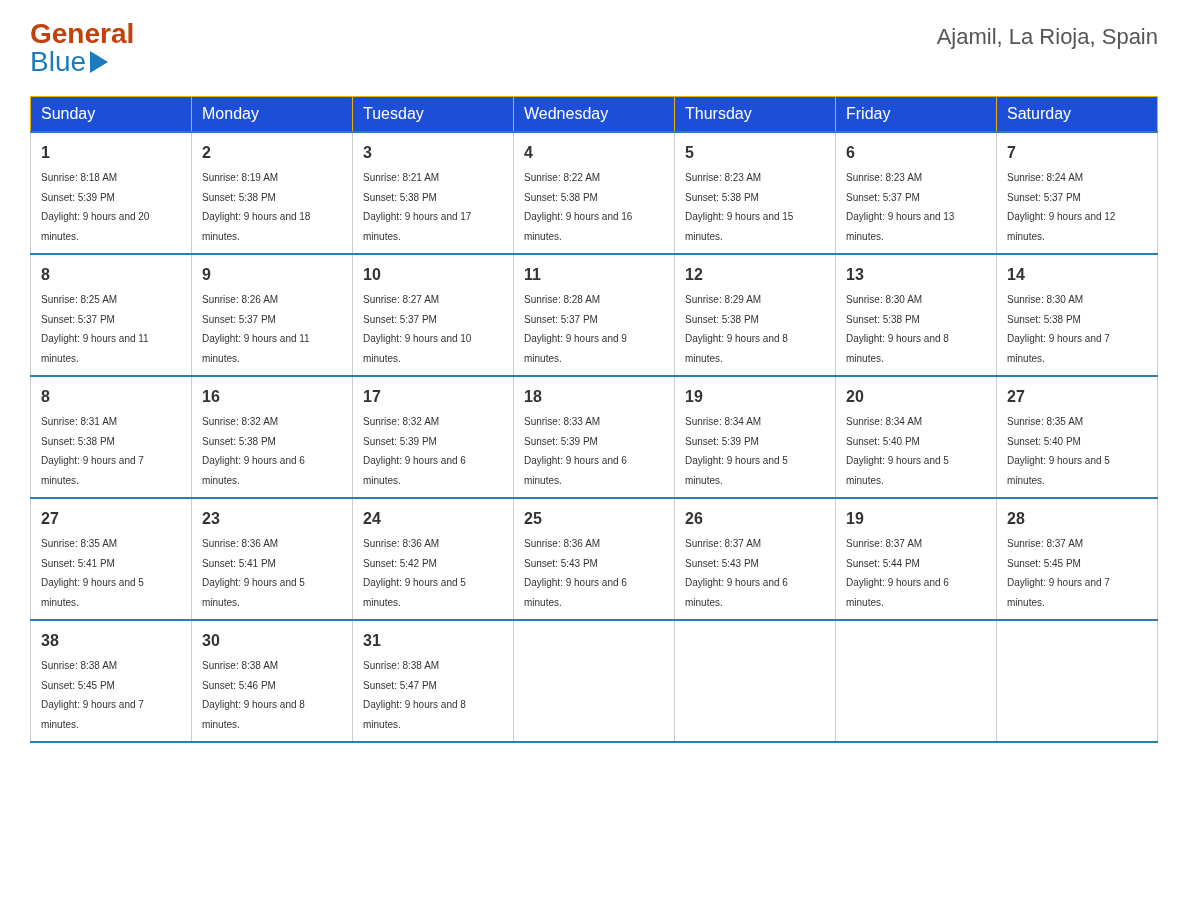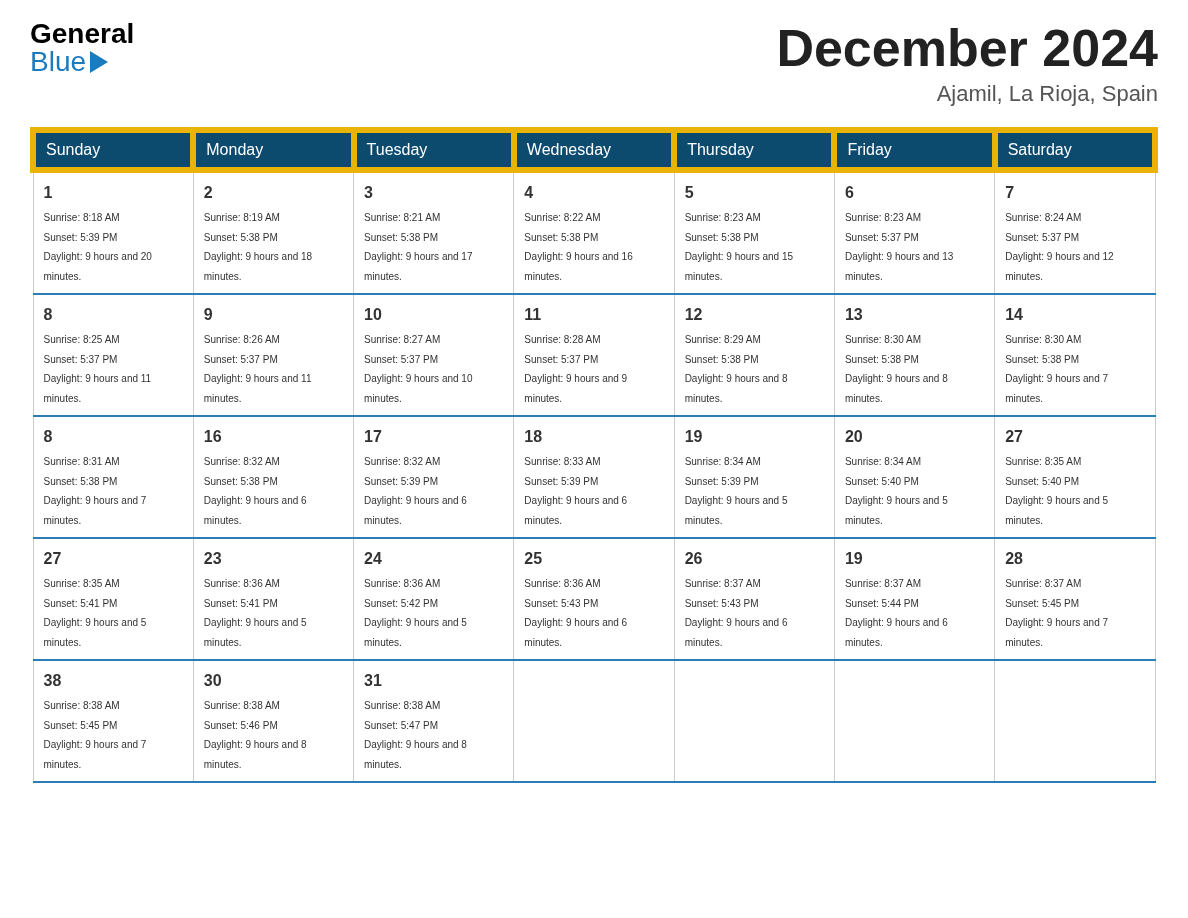--- a/index.html
+++ b/index.html
@@ -17,21 +17,21 @@
       margin-bottom: 20px;
     }
     .logo {
       display: flex;
       flex-direction: column;
       align-items: flex-start;
     }
     .logo-general {
       font-size: 28px;
       font-weight: bold;
-      color: #000000;
+      color: #c2410c;
       line-height: 1;
     }
     .logo-blue {
       font-size: 28px;
       font-weight: normal;
       color: #1a7bbf;
       line-height: 1;
       display: flex;
       align-items: center;
     }
@@ -57,27 +57,27 @@
       font-size: 22px;
       color: #555;
       margin-top: 4px;
     }
     .calendar {
       width: 100%;
       border-collapse: collapse;
       border: 1px solid #aaa;
     }
     .calendar th {
-      background: #0c4a6e;
+      background: #1d4ed8;
       color: #fff;
       font-size: 16px;
       font-weight: normal;
       padding: 8px 10px;
       text-align: left;
-      border: 6px solid #eab308;
+      border: 1px solid #eab308;
     }
     .calendar td {
       vertical-align: top;
       padding: 8px 10px;
       border: 1px solid #ccc;
       width: calc(100% / 7);
       font-size: 13px;
       color: #333;
       line-height: 1.5;
     }
@@ -103,21 +103,20 @@
 
 <div class="header">
   <div class="logo">
     <span class="logo-general">General</span>
     <span class="logo-blue">
       <span>Blue</span>
       <span class="logo-triangle"></span>
     </span>
   </div>
   <div class="title-block">
-    <div class="month-title">December 2024</div>
     <div class="location-title">Ajamil, La Rioja, Spain</div>
   </div>
 </div>
 
 <table class="calendar">
   <thead>
     <tr>
       <th>Sunday</th>
       <th>Monday</th>
       <th>Tuesday</th>

